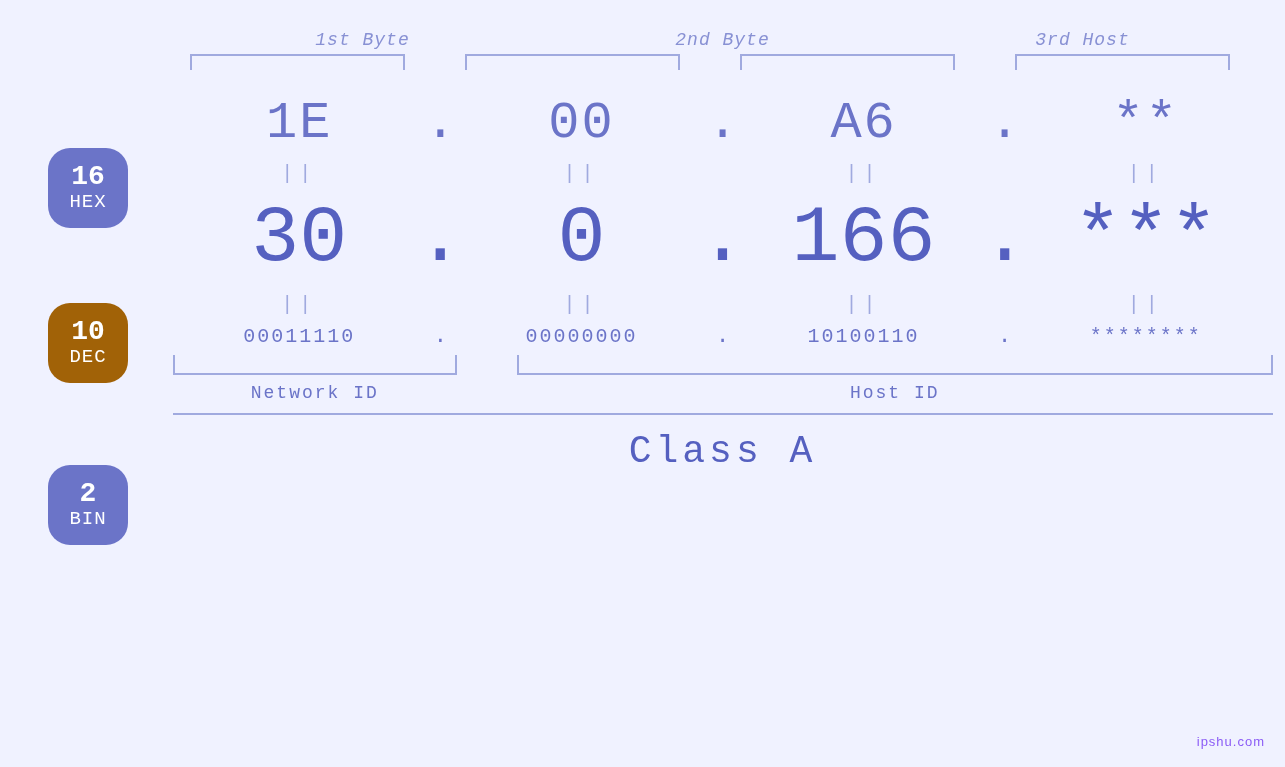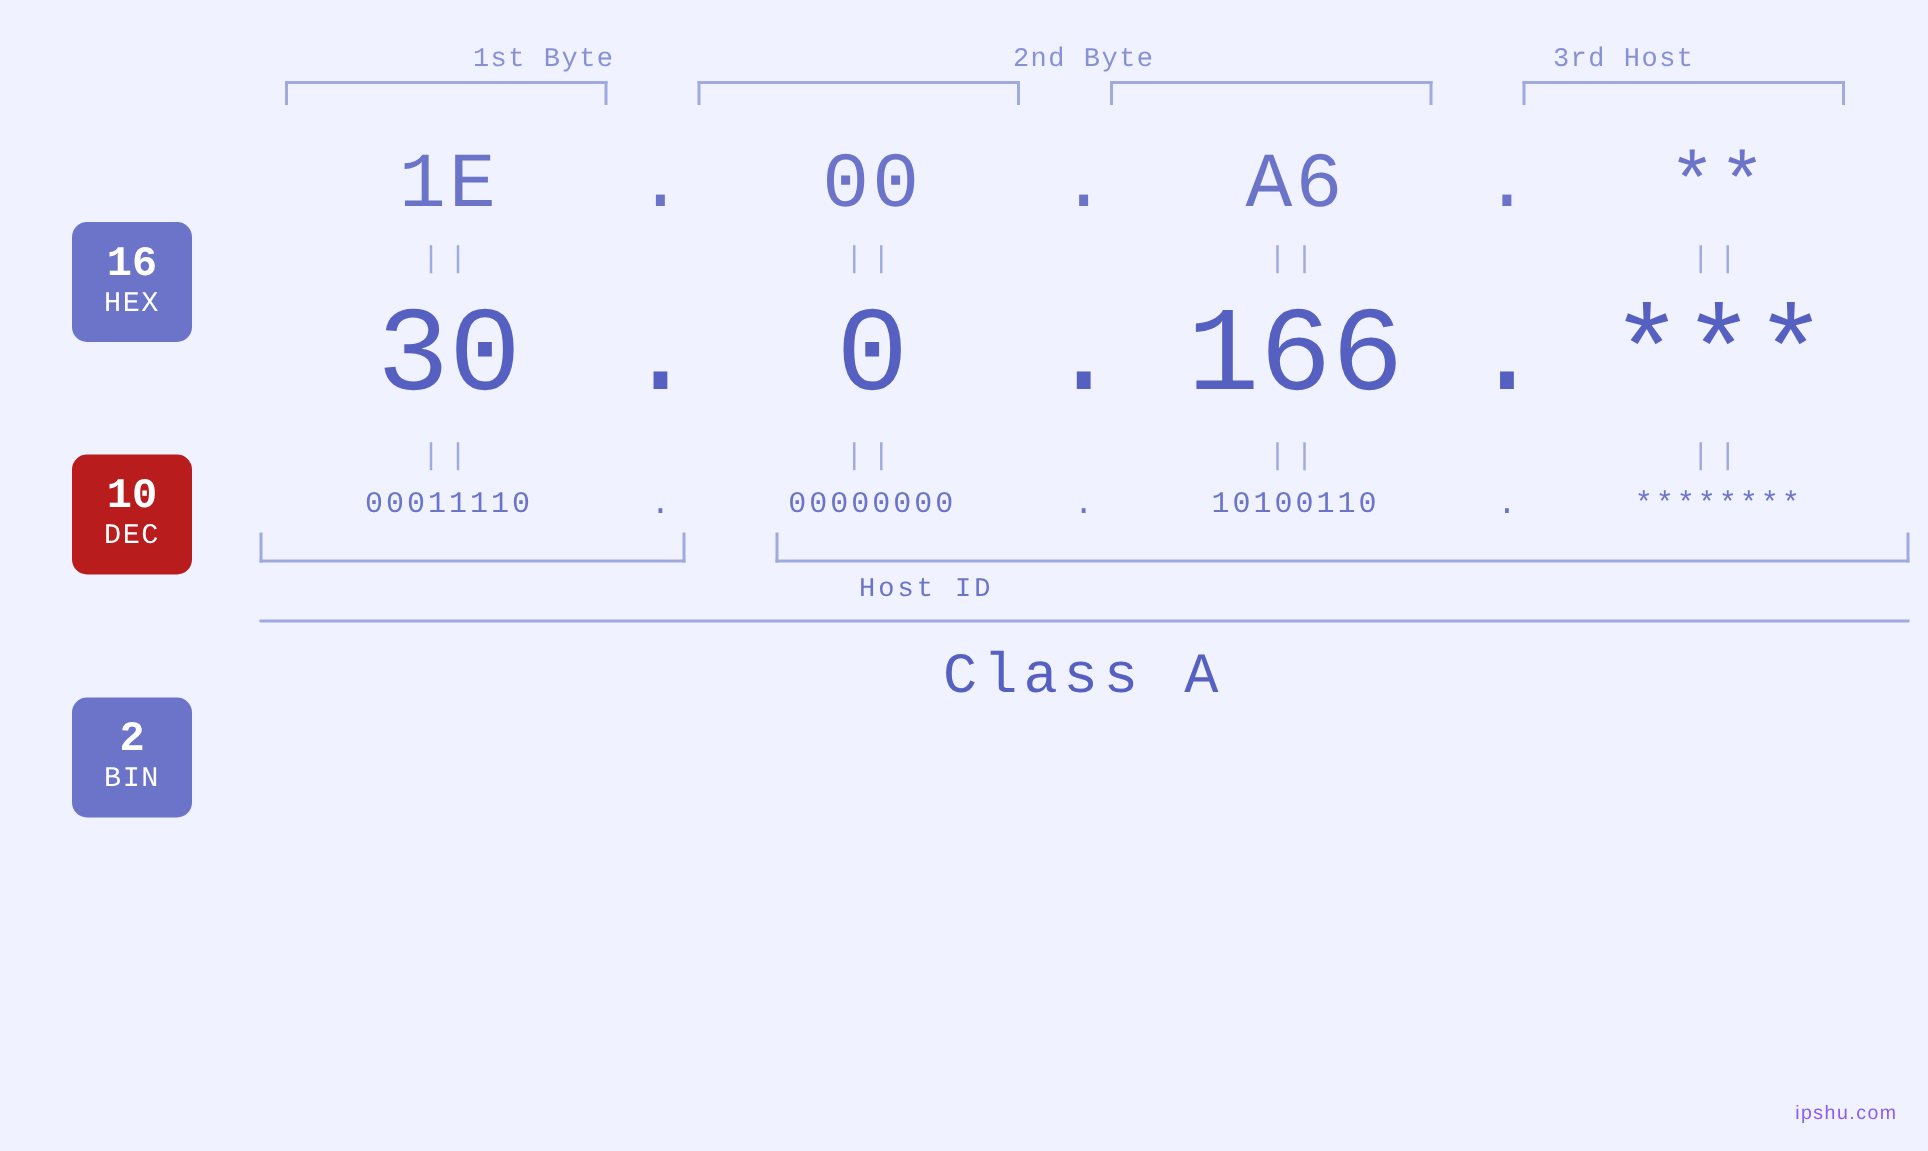--- a/index.html
+++ b/index.html
@@ -23,59 +23,60 @@
       justify-content: flex-start;
       padding-top: 20px;
     }
 
     
     .base-badge {
       position: absolute;
       left: 48px;
       width: 80px;
       height: 80px;
-      border-radius: 10px;
+      border-radius: 22px;
       display: flex;
       flex-direction: column;
       align-items: center;
       justify-content: center;
       color: white;
     }
 
     .base-badge .num {
       font-size: 28px;
       font-weight: bold;
       line-height: 1;
     }
 
     .base-badge .label {
       font-size: 19px;
       font-weight: normal;
       letter-spacing: 1px;
     }
 
     .badge-hex { top: 148px; background: #6b74c8; }
-    .badge-dec { top: 303px; background: #b91c1c; }
+    .badge-dec { top: 303px; background: #a16207; }
     .badge-bin { top: 465px; background: #6b74c8; }
 
     
     .header-row {
       display: flex;
       width: 1080px;
       margin-left: 160px;
       margin-top: 10px;
       justify-content: space-around;
     }
 
     .byte-header {
       color: #8891d4;
       font-size: 18px;
       text-align: center;
       width: 220px;
       letter-spacing: 1px;
+      font-style: italic;
     }
 
     
     .main-grid {
       margin-top: 10px;
       margin-left: 160px;
       width: 1100px;
       display: flex;
       flex-direction: column;
     }
@@ -359,20 +360,21 @@
       <div class="cell">********</div>
     </div>
   </div>
 
   <div class="bottom-section">
     <div class="bottom-brackets">
       <div class="network-bracket"></div>
       <div class="host-bracket"></div>
     </div>
     <div class="id-labels">
+      <div class="network-id-label">Network ID</div>
       <div class="host-id-label">Host ID</div>
     </div>
   </div>
 
   <div class="outer-bracket-section">
     <div class="outer-bracket-line"></div>
   </div>
 
   <div class="class-row">Class A</div>
 

